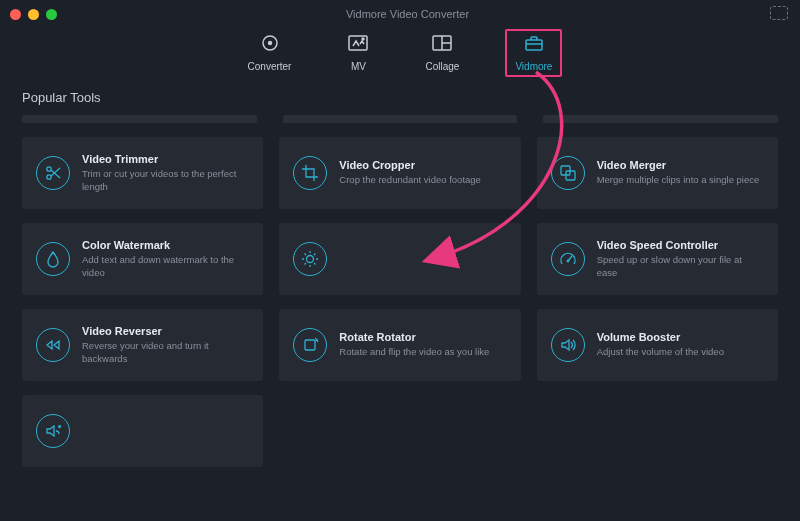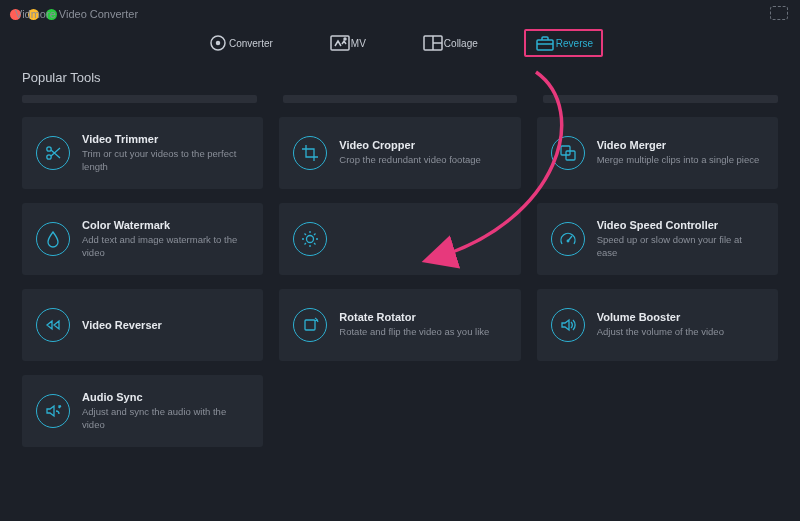--- a/index.html
+++ b/index.html
@@ -19,35 +19,35 @@
     align-items: center;
     padding: 0 10px;
     position: relative;
   }
   .traffic-lights { display: flex; gap: 7px; }
   .tl { width: 11px; height: 11px; border-radius: 50%; }
   .tl.red { background: #ff5f57; }
   .tl.yellow { background: #febc2e; }
   .tl.green { background: #28c840; }
   .title {
-    position: absolute; left: 15px; right: 0; text-align: left;
+    position: absolute; left: 15px; right: 0; text-align: center;
     font-size: 11px; color: #8a8f99; pointer-events: none;
   }
   .chat-btn {
     position: absolute; right: 12px; top: 6px;
     width: 18px; height: 14px;
     border: 1px dashed #6a707a; border-radius: 3px;
   }
   
   .tabs {
     display: flex; justify-content: center; gap: 56px;
     padding: 6px 0 14px 0;
   }
   .tab {
-    display: flex; flex-direction: row; align-items: center; gap: 0;
+    display: flex; flex-direction: column; align-items: center; gap: 9px;
     cursor: pointer; color: #c7ccd4;
   }
   .tab.active { color: #2db0d2; }
   .tab .ticon { width: 22px; height: 18px; display:flex; align-items:center; justify-content:center; }
   .tab .tlabel { font-size: 10px; }
   .tab.active-frame {
     border: 2px solid #e7397c;
     border-radius: 2px;
     padding: 3px 8px;
     margin: -5px -10px;
@@ -139,21 +139,21 @@
     <span class="tlabel">Collage</span>
   </div>
   <div class="tab active active-frame">
     <span class="ticon">
       <svg width="20" height="16" viewBox="0 0 20 16" fill="none" stroke="currentColor" stroke-width="1.5">
         <rect x="2" y="5" width="16" height="10" rx="1"></rect>
           <path d="M7 5 V3 a1 1 0 0 1 1-1 h4 a1 1 0 0 1 1 1 V5"></path>
           <line x1="2" y1="9" x2="18" y2="9"></line>
       </svg>
     </span>
-    <span class="tlabel">Reverse</span>
+    <span class="tlabel">Vidmore</span>
   </div>
 </div>
 
 <div class="section-title">Popular Tools</div>
 
 <div class="previews">
   <div class="preview"></div>
   <div class="preview"></div>
   <div class="preview"></div>
 </div>
@@ -200,21 +200,21 @@
   </div>
 
   <div class="tool-card">
     <div class="tool-icon">
       <svg width="18" height="18" viewBox="0 0 18 18" fill="none" stroke="currentColor" stroke-width="1.3">
         <path d="M9 2 C12 6 14 9 14 12 a5 5 0 0 1 -10 0 C4 9 6 6 9 2 Z"></path>
       </svg>
     </div>
     <div class="tool-text">
       <div class="tool-title">Color Watermark</div>
-      <div class="tool-desc">Add text and image watermark to the video</div>
+      <div class="tool-desc">Add text and down watermark to the video</div>
     </div>
   </div>
 
   <div class="tool-card">
     <div class="tool-icon">
       <svg width="18" height="18" viewBox="0 0 18 18" fill="none" stroke="currentColor" stroke-width="1.3">
         <circle cx="9" cy="9" r="3.5"></circle>
         <path d="M9 1 V3 M9 15 V17 M1 9 H3 M15 9 H17 M3.5 3.5 L5 5 M13 13 L14.5 14.5 M3.5 14.5 L5 13 M13 5 L14.5 3.5"></path>
       </svg>
     </div>
@@ -235,20 +235,21 @@
   </div>
 
   <div class="tool-card">
     <div class="tool-icon">
       <svg width="18" height="18" viewBox="0 0 18 18" fill="none" stroke="currentColor" stroke-width="1.3">
         <path d="M8 5 L3 9 L8 13 Z M15 5 L10 9 L15 13 Z"></path>
       </svg>
     </div>
     <div class="tool-text">
       <div class="tool-title">Video Reverser</div>
+      <div class="tool-desc">Reverse your video and turn it backwards</div>
     </div>
   </div>
 
   <div class="tool-card">
     <div class="tool-icon">
       <svg width="18" height="18" viewBox="0 0 18 18" fill="none" stroke="currentColor" stroke-width="1.3">
         <rect x="4" y="4" width="10" height="10" rx="1"></rect>
           <path d="M14 2 a5 5 0 0 1 3 4 M17 6 l-1 -2 l-2 1"></path>
       </svg>
     </div>
@@ -270,24 +271,20 @@
       <div class="tool-desc">Adjust the volume of the video</div>
     </div>
   </div>
 
   <div class="tool-card row4">
     <div class="tool-icon">
       <svg width="18" height="18" viewBox="0 0 18 18" fill="none" stroke="currentColor" stroke-width="1.3">
         <path d="M3 7 H6 L10 4 V14 L6 11 H3 Z"></path>
           <path d="M12 9 a3 3 0 0 1 3 3 M15 6 l2 -2 M17 4 l-2 0 l0 2"></path>
       </svg>
-    </div>
-    <div class="tool-text">
-      <div class="tool-title">Audio Sync</div>
-      <div class="tool-desc">Adjust and sync the audio with the video</div>
     </div>
   </div>
 
 </div>
 
 <svg class="arrow-layer" width="800" height="521">
   <defs>
     <marker id="arrhead" markerWidth="10" markerHeight="10" refX="6" refY="5" orient="auto">
       <path d="M0,0 L10,5 L0,10 Z" fill="#e7397c"></path>
     </marker>

